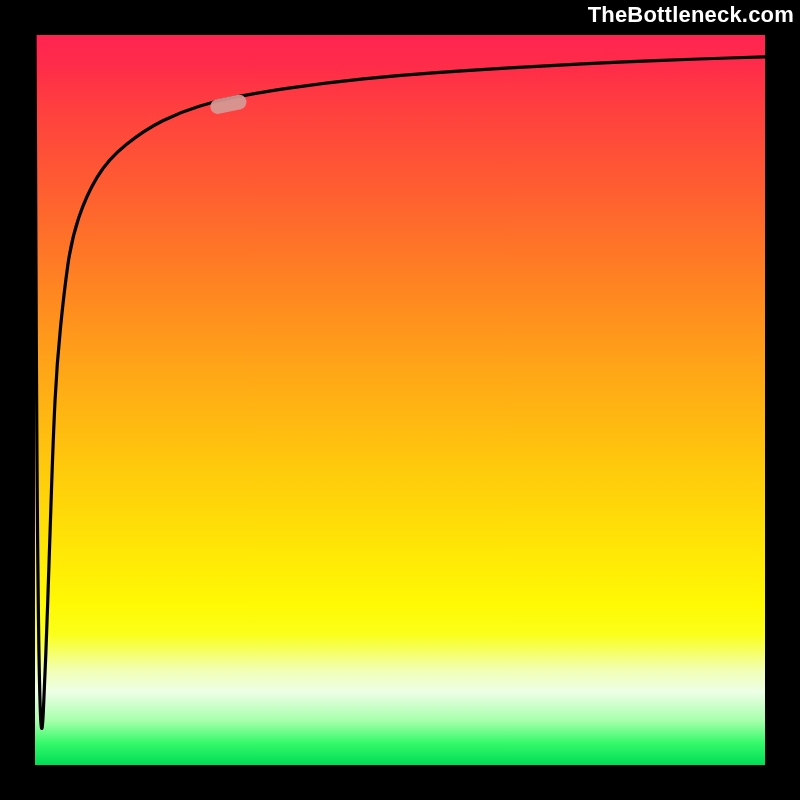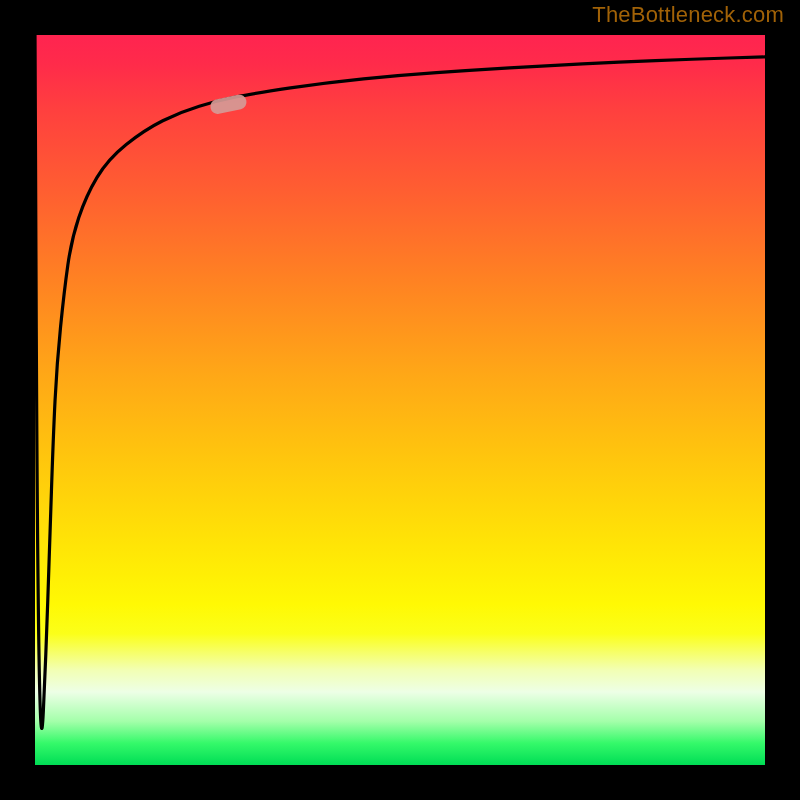--- a/index.html
+++ b/index.html
@@ -37,26 +37,27 @@
       #f2ffb4 87%,
       #edffe6 90%,
       #a4ffaa 94%,
       #35f96a 97%,
       #00dd55 100%
     );
   }
   .watermark {
     position: absolute;
     top: 2px;
-    right: 16px;
-    color: #a16207;
+    right: 6px;
+    color: #ffffff;
     font-family: Arial, Helvetica, sans-serif;
     font-size: 22px;
     letter-spacing: 0.2px;
     user-select: none;
+    font-weight: bold;
   }
   .curve-svg {
     position: absolute;
     left: 35px;
     top: 35px;
     width: 730px;
     height: 730px;
     pointer-events: none;
   }
 </style>

